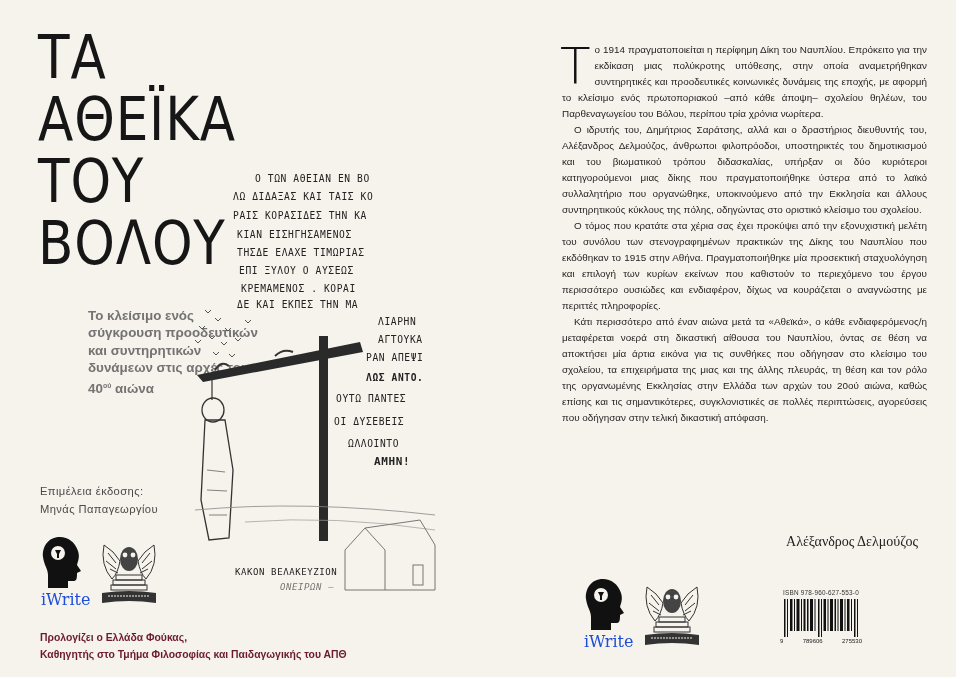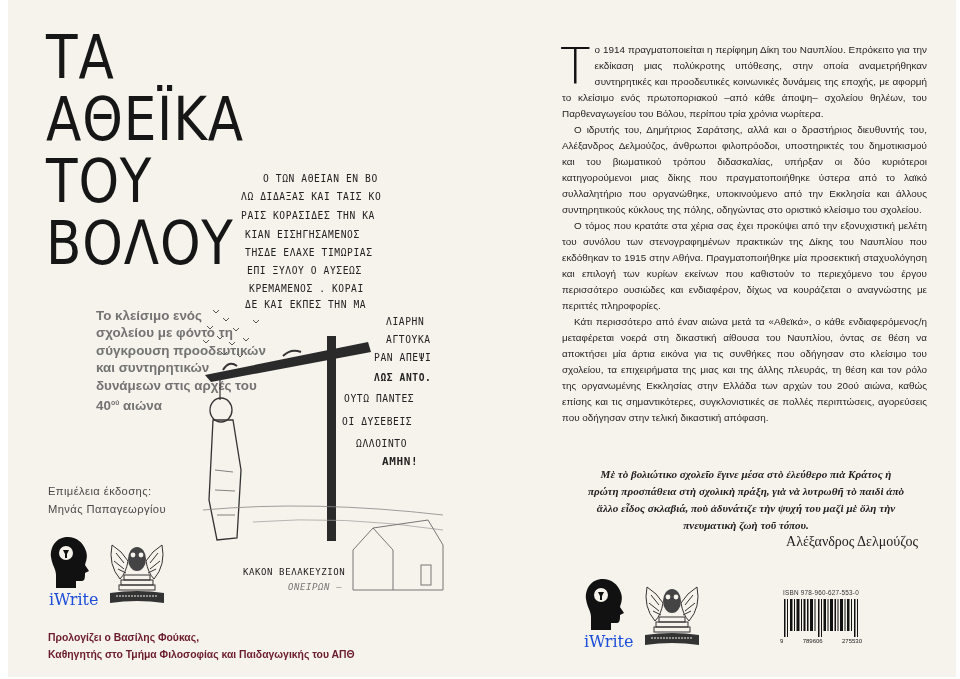--- a/index.html
+++ b/index.html
@@ -1,18 +1,18 @@
 <!DOCTYPE html>
 <html><head>
 <meta charset="utf-8">
 <style>
   html,body{margin:0;padding:0;}
   body{width:960px;height:679px;background:#ffffff;position:relative;overflow:hidden;font-family:"Liberation Sans",sans-serif;}
   .cover{position:absolute;background:#f6f2ec;}
-  #front{left:8px;top:0;width:517px;height:677px;text-decoration:underline;}
+  #front{left:0;top:0;width:517px;height:677px;text-decoration:underline;}
   #back{left:513px;top:0;width:443px;height:677px;}
   .title{position:absolute;left:38px;top:26px;font-family:"DejaVu Sans",sans-serif;font-weight:400;color:#161616;font-size:60px;line-height:62px;letter-spacing:1px;transform:scaleX(0.86);transform-origin:left top;}
   .title div{white-space:nowrap;}
   .subtitle{position:absolute;left:40px;top:307px;width:170px;font-size:13.4px;line-height:17.4px;color:#737373;font-weight:bold;margin-left:48px;}
   .subtitle sup{font-size:7px;}
   .editor{position:absolute;left:40px;top:482px;font-size:11.2px;line-height:18px;color:#4a4a4a;letter-spacing:0.4px;}
   .logos{position:absolute;left:40px;top:535px;width:120px;height:76px;}
   .iwrite-head{position:absolute;left:0;top:0;width:44px;height:54px;}
   .iwrite-label{position:absolute;left:1px;top:55px;font-family:"DejaVu Serif",serif;font-size:16px;color:#1d4ed8;}
   .owl{position:absolute;left:58px;top:0;width:62px;height:72px;}
@@ -39,21 +39,20 @@
 <div id="front" class="cover">
   <div class="title">
     <div>ΤΑ</div>
     <div>ΑΘΕΪΚΑ</div>
     <div>ΤΟΥ</div>
     <div>ΒΟΛΟΥ</div>
   </div>
 
   <div class="subtitle">
     <div>Το κλείσιμο ενός</div>
-    <div>σχολείου με φόντο τη</div>
     <div>σύγκρουση προοδευτικών</div>
     <div>και συντηρητικών</div>
     <div>δυνάμεων στις αρχές του</div>
     <div><span>40</span><sup>ού</sup><span> αιώνα</span></div>
   </div>
 
   <div class="sketch">
     <svg viewBox="0 0 255 430">
 
       <text class="hand" x="70" y="12">Ο ΤΩΝ ΑΘΕΙΑΝ ΕΝ ΒΟ</text>
@@ -135,34 +134,33 @@
         <circle cx="35" cy="20" r="2.4" fill="#f6f2ec"></circle>
       <rect x="18" y="40" width="26" height="5" fill="none" stroke="#333"></rect>
       <rect x="15" y="45" width="32" height="5" fill="none" stroke="#333"></rect>
       <rect x="13" y="50" width="36" height="5" fill="none" stroke="#333"></rect>
       <path d="M4 58 Q31 54 58 58 L58 68 Q31 64 4 68 Z" fill="#333"></path>
       <path d="M10 61 h42" stroke="#f6f2ec" stroke-width="1.2" stroke-dasharray="2 1"></path>
     </svg>
   </div>
 
   <div class="preface">
-    <div>Προλογίζει ο Βασίλης Φούκας,</div>
+    <div>Προλογίζει ο Ελλάδα Φούκας,</div>
     <div>Καθηγητής στο Τμήμα Φιλοσοφίας και Παιδαγωγικής του ΑΠΘ</div>
   </div>
 </div>
 
 <div id="back" class="cover">
   <div class="body">
     <p class="first"><span class="dropcap">Τ</span><span>ο 1914 πραγματοποιείται η περίφημη Δίκη του Ναυπλίου. Επρόκειτο για την εκδίκαση μιας πολύκροτης υπόθεσης, στην οποία αναμετρήθηκαν συντηρητικές και προοδευτικές κοινωνικές δυνάμεις της εποχής, με αφορμή το κλείσιμο ενός πρωτοποριακού –από κάθε άποψη– σχολείου θηλέων, του Παρθεναγωγείου του Βόλου, περίπου τρία χρόνια νωρίτερα.</span></p>
     <p>Ο ιδρυτής του, Δημήτριος Σαράτσης, αλλά και ο δραστήριος διευθυντής του, Αλέξανδρος Δελμούζος, άνθρωποι φιλοπρόοδοι, υποστηρικτές του δημοτικισμού και του βιωματικού τρόπου διδασκαλίας, υπήρξαν οι δύο κυριότεροι κατηγορούμενοι μιας δίκης που πραγματοποιήθηκε ύστερα από το λαϊκό συλλαλητήριο που οργανώθηκε, υποκινούμενο από την Εκκλησία και άλλους συντηρητικούς κύκλους της πόλης, οδηγώντας στο οριστικό κλείσιμο του σχολείου.</p>
     <p>Ο τόμος που κρατάτε στα χέρια σας έχει προκύψει από την εξονυχιστική μελέτη του συνόλου των στενογραφημένων πρακτικών της Δίκης του Ναυπλίου που εκδόθηκαν το 1915 στην Αθήνα. Πραγματοποιήθηκε μία προσεκτική σταχυολόγηση και επιλογή των κυρίων εκείνων που καθιστούν το περιεχόμενο του έργου περισσότερο ουσιώδες και ενδιαφέρον, δίχως να κουράζεται ο αναγνώστης με περιττές πληροφορίες.</p>
     <p>Κάτι περισσότερο από έναν αιώνα μετά τα «Αθεϊκά», ο κάθε ενδιαφερόμενος/η μεταφέρεται νοερά στη δικαστική αίθουσα του Ναυπλίου, όντας σε θέση να αποκτήσει μία άρτια εικόνα για τις συνθήκες που οδήγησαν στο κλείσιμο του σχολείου, τα επιχειρήματα της μιας και της άλλης πλευράς, τη θέση και τον ρόλο της οργανωμένης Εκκλησίας στην Ελλάδα των αρχών του 20ού αιώνα, καθώς επίσης και τις σημαντικότερες, συγκλονιστικές σε πολλές περιπτώσεις, αγορεύσεις που οδήγησαν στην τελική δικαστική απόφαση.</p>
   </div>
 
-  <div class="quote">Μὲ τὸ βολιώτικο σχολεῖο ἔγινε μέσα στὸ ἐλεύθερο πιὰ Κράτος ἡ πρώτη προσπάθεια στὴ σχολικὴ πράξη, γιὰ νὰ λυτρωθῆ τὸ παιδὶ ἀπὸ ἄλλο εἶδος σκλαβιά, ποὺ ἀδυνάτιζε τὴν ψυχή του μαζὶ μὲ ὅλη τὴν πνευματικὴ ζωὴ τοῦ τόπου.</div>
   <div class="quote-author">Αλέξανδρος Δελμούζος</div>
 
   <div class="blogos">
     <svg class="iwrite-head" viewBox="0 0 44 54">
       <path d="M20 2 C8 2 2 12 3 22 C4 30 8 34 8 40 L8 53 L28 53 L28 46 L34 46 C37 46 37 42 37 38 L41 36 L37 30 C38 26 40 22 38 16 C35 7 28 2 20 2 Z" fill="#111"></path>
       <circle cx="18" cy="18" r="7" fill="#f6f2ec"></circle>
       <path d="M15 15 h6 l-2 4 v4 h-2 v-4 z" fill="#111"></path>
     </svg>
     <div class="iwrite-label">iWrite</div>
     <svg class="owl" viewBox="0 0 62 72">

